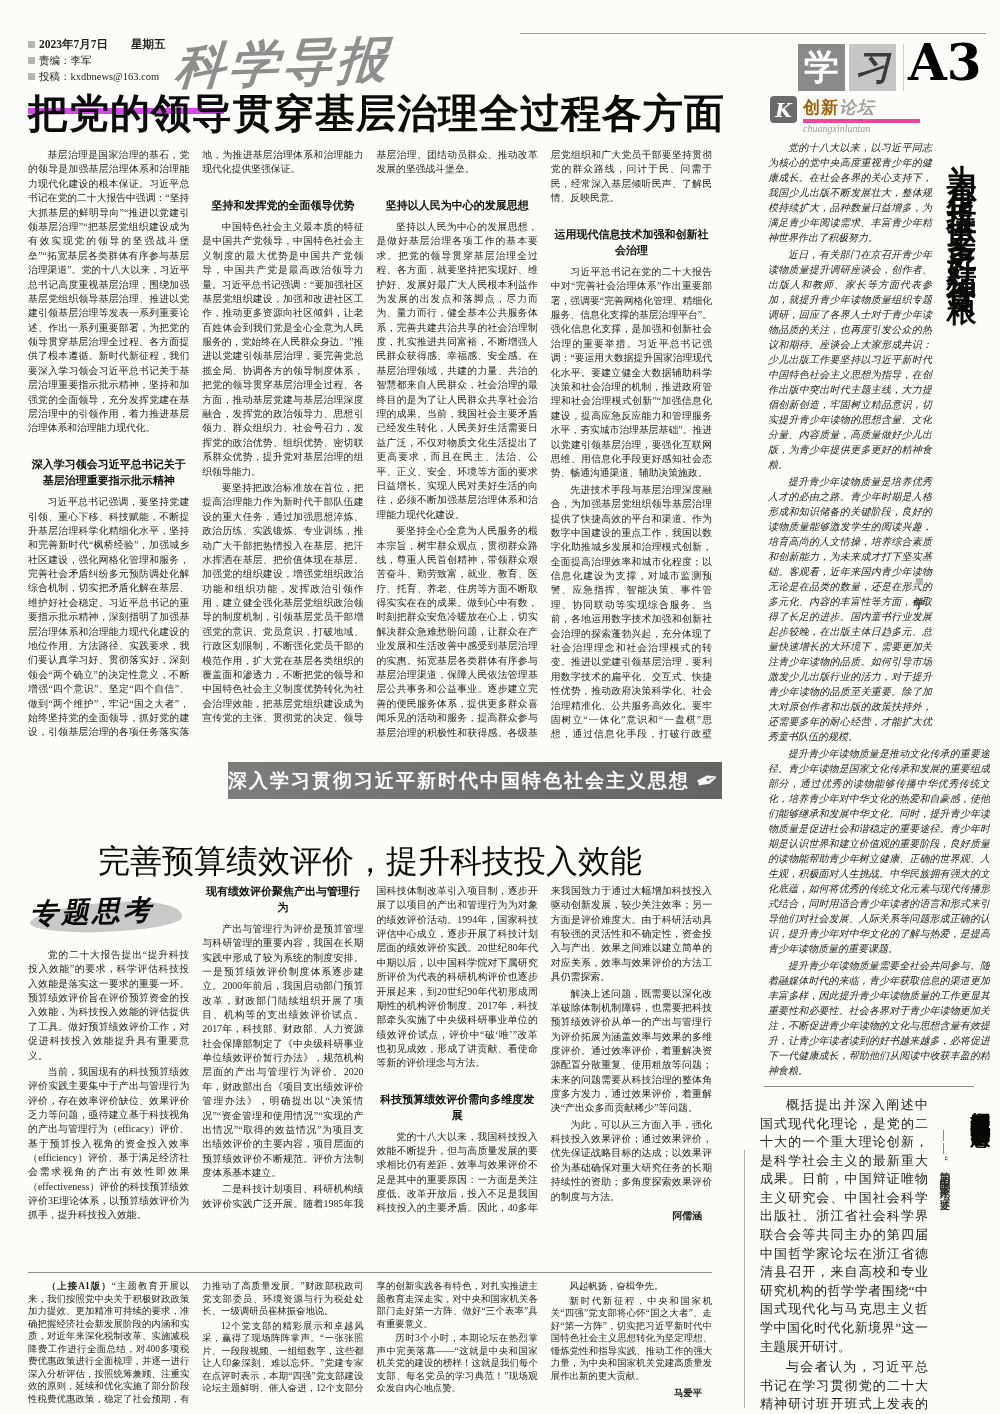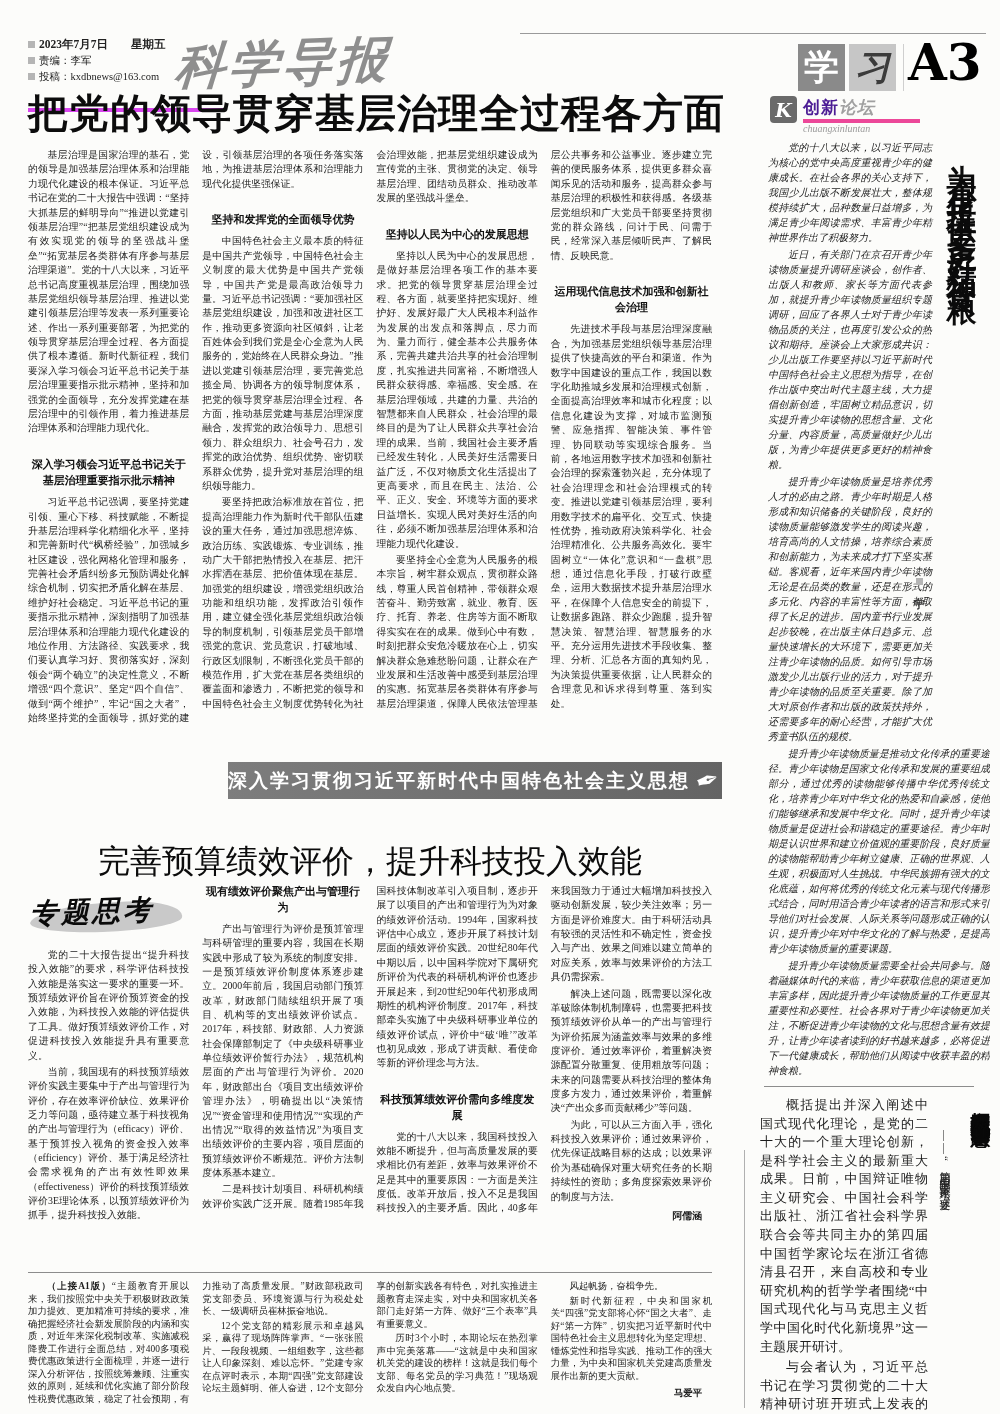--- a/index.html
+++ b/index.html
@@ -1,37 +1,37 @@
 <!DOCTYPE html>
 <html><head>
 <meta charset="utf-8">
 <style>
   html,body{margin:0;padding:0;}
   body{width:1000px;height:1414px;position:relative;background:#fcfcfa;color:#1c1c1c;
        font-family:"Liberation Serif","DejaVu Serif",serif;overflow:hidden;}
   .abs{position:absolute;}
   
-  .hdr-info{left:28px;top:36px;width:196px;border-bottom:4px solid #d946ef;padding-bottom:23px;}
+  .hdr-info{left:28px;top:36px;width:196px;border-bottom:6px solid #d946ef;padding-bottom:23px;}
   .hdr-line{font-size:10.5px;line-height:1.5;color:#222;white-space:nowrap;}
   .hdr-line.first{font-weight:bold;font-size:11.5px;}
   .sq{display:inline-block;width:7px;height:7px;background:#b5b5b5;margin-right:4px;}
   .masthead{left:175px;top:30px;font-size:50px;font-weight:bold;font-style:italic;color:#8e8e8e;
             transform:rotate(-2deg) skewX(-6deg);letter-spacing:4px;font-family:"DejaVu Serif",serif;}
   .topline{left:520px;top:33px;width:466px;height:1px;background:#9a9a9a;}
   .sec-box{width:47px;height:47px;display:flex;align-items:center;justify-content:center;
            font-size:35px;font-weight:bold;font-family:"DejaVu Sans",sans-serif;}
   .sec1{left:798px;top:44px;background:#8a8a8a;color:#fff;}
   .sec2{left:849px;top:44px;background:#c6c6c6;color:#3c3c3c;font-style:italic;}
   .sec-sep{left:903px;top:44px;width:1px;height:47px;background:#cfcfcf;}
   .pageno{left:908px;top:33px;font-size:50px;font-weight:bold;font-family:"DejaVu Serif",serif;color:#000;}
   .col-logo{left:770px;top:96px;width:150px;}
   .klogo{width:27px;height:27px;background:#6a6a6a;border-radius:4px;color:#fff;font-weight:bold;
          font-style:italic;font-size:19px;display:flex;align-items:center;justify-content:center;
          float:left;margin-right:6px;font-family:"DejaVu Serif",serif;}
-  .col-logo-cn b{font-size:17px;color:#4c1d95;letter-spacing:1px;font-family:"DejaVu Sans",sans-serif;text-align:center;}
+  .col-logo-cn b{font-size:17px;color:#a16207;letter-spacing:1px;font-family:"DejaVu Sans",sans-serif;text-align:center;}
   .col-logo-cn i{font-size:17px;color:#a0a0a0;font-weight:bold;letter-spacing:1px;font-family:"DejaVu Sans",sans-serif;}
   .col-logo-py{font-size:10px;font-style:italic;color:#9a9a9a;border-top:4px solid #ec4899;margin-left:33px;}
   
   .headline1{left:28px;top:86px;width:684px;text-align:left;font-size:40px;font-weight:bold;
              font-family:"DejaVu Sans",sans-serif;letter-spacing:1px;white-space:nowrap;color:#0c0c0c;}
   .headline2{left:28px;top:840px;width:684px;text-align:center;font-size:32px;font-weight:normal;
              font-family:"DejaVu Sans",sans-serif;white-space:nowrap;color:#0c0c0c;}
   
   .cols4{column-count:4;column-gap:13px;text-align:justify;overflow:hidden;}
   .body1{left:28px;top:148px;width:684px;height:606px;font-size:9.8px;line-height:1.47;}
@@ -102,20 +102,21 @@
   <p class="para">基层治理是国家治理的基石，党的领导是加强基层治理体系和治理能力现代化建设的根本保证。习近平总书记在党的二十大报告中强调：“坚持大抓基层的鲜明导向”“推进以党建引领基层治理”“把基层党组织建设成为有效实现党的领导的坚强战斗堡垒”“拓宽基层各类群体有序参与基层治理渠道”。党的十八大以来，习近平总书记高度重视基层治理，围绕加强基层党组织领导基层治理、推进以党建引领基层治理等发表一系列重要论述、作出一系列重要部署，为把党的领导贯穿基层治理全过程、各方面提供了根本遵循。新时代新征程，我们要深入学习领会习近平总书记关于基层治理重要指示批示精神，坚持和加强党的全面领导，充分发挥党建在基层治理中的引领作用，着力推进基层治理体系和治理能力现代化。</p>
   <h4 class="subhead">深入学习领会习近平总书记关于基层治理重要指示批示精神</h4>
   <p class="para">习近平总书记强调，要坚持党建引领、重心下移、科技赋能，不断提升基层治理科学化精细化水平，坚持和完善新时代“枫桥经验”，加强城乡社区建设，强化网格化管理和服务，完善社会矛盾纠纷多元预防调处化解综合机制，切实把矛盾化解在基层、维护好社会稳定。习近平总书记的重要指示批示精神，深刻指明了加强基层治理体系和治理能力现代化建设的地位作用、方法路径、实践要求，我们要认真学习好、贯彻落实好，深刻领会“两个确立”的决定性意义，不断增强“四个意识”、坚定“四个自信”、做到“两个维护”，牢记“国之大者”，始终坚持党的全面领导，抓好党的建设，引领基层治理的各项任务落实落地，为推进基层治理体系和治理能力现代化提供坚强保证。</p>
   <h4 class="subhead">坚持和发挥党的全面领导优势</h4>
   <p class="para">中国特色社会主义最本质的特征是中国共产党领导，中国特色社会主义制度的最大优势是中国共产党领导，中国共产党是最高政治领导力量。习近平总书记强调：“要加强社区基层党组织建设，加强和改进社区工作，推动更多资源向社区倾斜，让老百姓体会到我们党是全心全意为人民服务的，党始终在人民群众身边。”推进以党建引领基层治理，要完善党总揽全局、协调各方的领导制度体系，把党的领导贯穿基层治理全过程、各方面，推动基层党建与基层治理深度融合，发挥党的政治领导力、思想引领力、群众组织力、社会号召力，发挥党的政治优势、组织优势、密切联系群众优势，提升党对基层治理的组织领导能力。</p>
   <p class="para">要坚持把政治标准放在首位，把提高治理能力作为新时代干部队伍建设的重大任务，通过加强思想淬炼、政治历练、实践锻炼、专业训练，推动广大干部把热情投入在基层、把汗水挥洒在基层、把价值体现在基层。加强党的组织建设，增强党组织政治功能和组织功能，发挥政治引领作用，建立健全强化基层党组织政治领导的制度机制，引领基层党员干部增强党的意识、党员意识，打破地域、行政区划限制，不断强化党员干部的模范作用，扩大党在基层各类组织的覆盖面和渗透力，不断把党的领导和中国特色社会主义制度优势转化为社会治理效能，把基层党组织建设成为宣传党的主张、贯彻党的决定、领导基层治理、团结动员群众、推动改革发展的坚强战斗堡垒。</p>
   <h4 class="subhead">坚持以人民为中心的发展思想</h4>
   <p class="para">坚持以人民为中心的发展思想，是做好基层治理各项工作的基本要求。把党的领导贯穿基层治理全过程、各方面，就要坚持把实现好、维护好、发展好最广大人民根本利益作为发展的出发点和落脚点，尽力而为、量力而行，健全基本公共服务体系，完善共建共治共享的社会治理制度，扎实推进共同富裕，不断增强人民群众获得感、幸福感、安全感。在基层治理领域，共建的力量、共治的智慧都来自人民群众，社会治理的最终目的是为了让人民群众共享社会治理的成果。当前，我国社会主要矛盾已经发生转化，人民美好生活需要日益广泛，不仅对物质文化生活提出了更高要求，而且在民主、法治、公平、正义、安全、环境等方面的要求日益增长。实现人民对美好生活的向往，必须不断加强基层治理体系和治理能力现代化建设。</p>
   <p class="para">要坚持全心全意为人民服务的根本宗旨，树牢群众观点，贯彻群众路线，尊重人民首创精神，带领群众艰苦奋斗、勤劳致富，就业、教育、医疗、托育、养老、住房等方面不断取得实实在在的成果。做到心中有数，时刻把群众安危冷暖放在心上，切实解决群众急难愁盼问题，让群众在产业发展和生活改善中感受到基层治理的实惠。拓宽基层各类群体有序参与基层治理渠道，保障人民依法管理基层公共事务和公益事业。逐步建立完善的便民服务体系，提供更多群众喜闻乐见的活动和服务，提高群众参与基层治理的积极性和获得感。各级基层党组织和广大党员干部要坚持贯彻党的群众路线，问计于民、问需于民，经常深入基层倾听民声、了解民情、反映民意。</p>
   <h4 class="subhead">运用现代信息技术加强和创新社会治理</h4>
+  <p class="para">习近平总书记在党的二十大报告中对“完善社会治理体系”作出重要部署，强调要“完善网格化管理、精细化服务、信息化支撑的基层治理平台”。强化信息化支撑，是加强和创新社会治理的重要举措。习近平总书记强调：“要运用大数据提升国家治理现代化水平。要建立健全大数据辅助科学决策和社会治理的机制，推进政府管理和社会治理模式创新”“加强信息化建设，提高应急反应能力和管理服务水平，夯实城市治理基层基础”。推进以党建引领基层治理，要强化互联网思维、用信息化手段更好感知社会态势、畅通沟通渠道、辅助决策施政。</p>
   <p class="para">先进技术手段与基层治理深度融合，为加强基层党组织领导基层治理提供了快捷高效的平台和渠道。作为数字中国建设的重点工作，我国以数字化助推城乡发展和治理模式创新，全面提高治理效率和城市化程度；以信息化建设为支撑，对城市监测预警、应急指挥、智能决策、事件管理、协同联动等实现综合服务。当前，各地运用数字技术加强和创新社会治理的探索蓬勃兴起，充分体现了社会治理理念和社会治理模式的转变。推进以党建引领基层治理，要利用数字技术的扁平化、交互式、快捷性优势，推动政府决策科学化、社会治理精准化、公共服务高效化。要牢固树立“一体化”意识和“一盘棋”思想，通过信息化手段，打破行政壁垒，运用大数据技术提升基层治理水平，在保障个人信息安全的前提下，让数据多跑路、群众少跑腿，提升智慧决策、智慧治理、智慧服务的水平。充分运用先进技术手段收集、整理、分析、汇总各方面的真知灼见，为决策提供重要依据，让人民群众的合理意见和诉求得到尊重、落到实处。</p>
 
 </div>
 
 <div class="abs banner">
   <span class="banner-text">深入学习贯彻习近平新时代中国特色社会主义思想</span>
   <span class="pen">✒</span>
 </div>
 
 <div class="abs headline2">完善预算绩效评价，提升科技投入效能</div>

